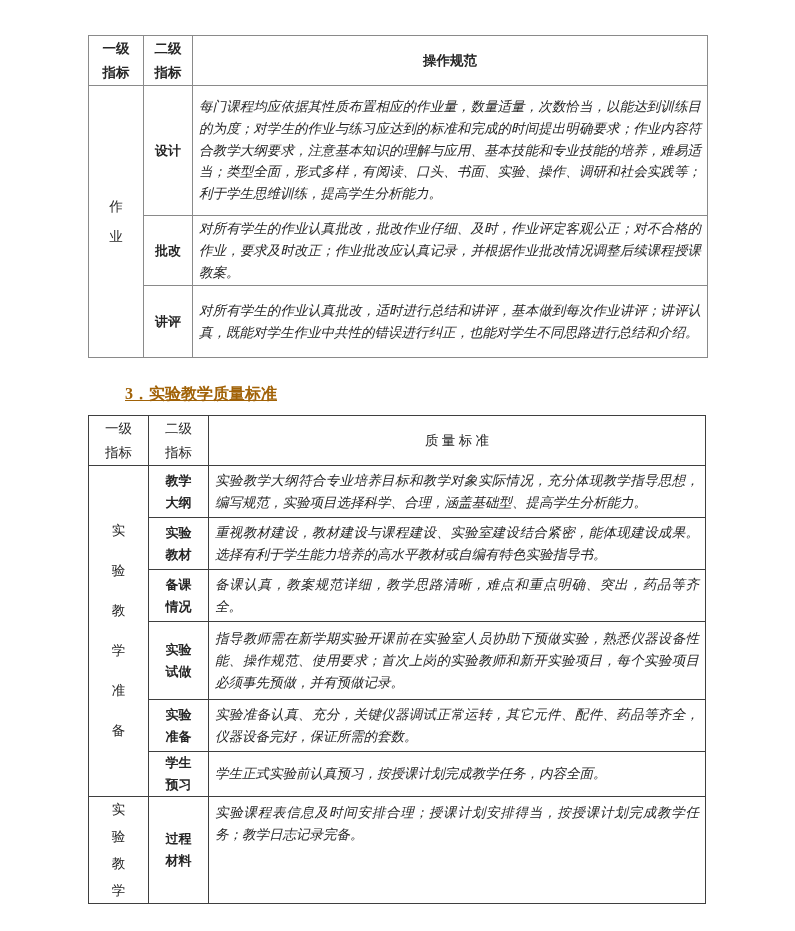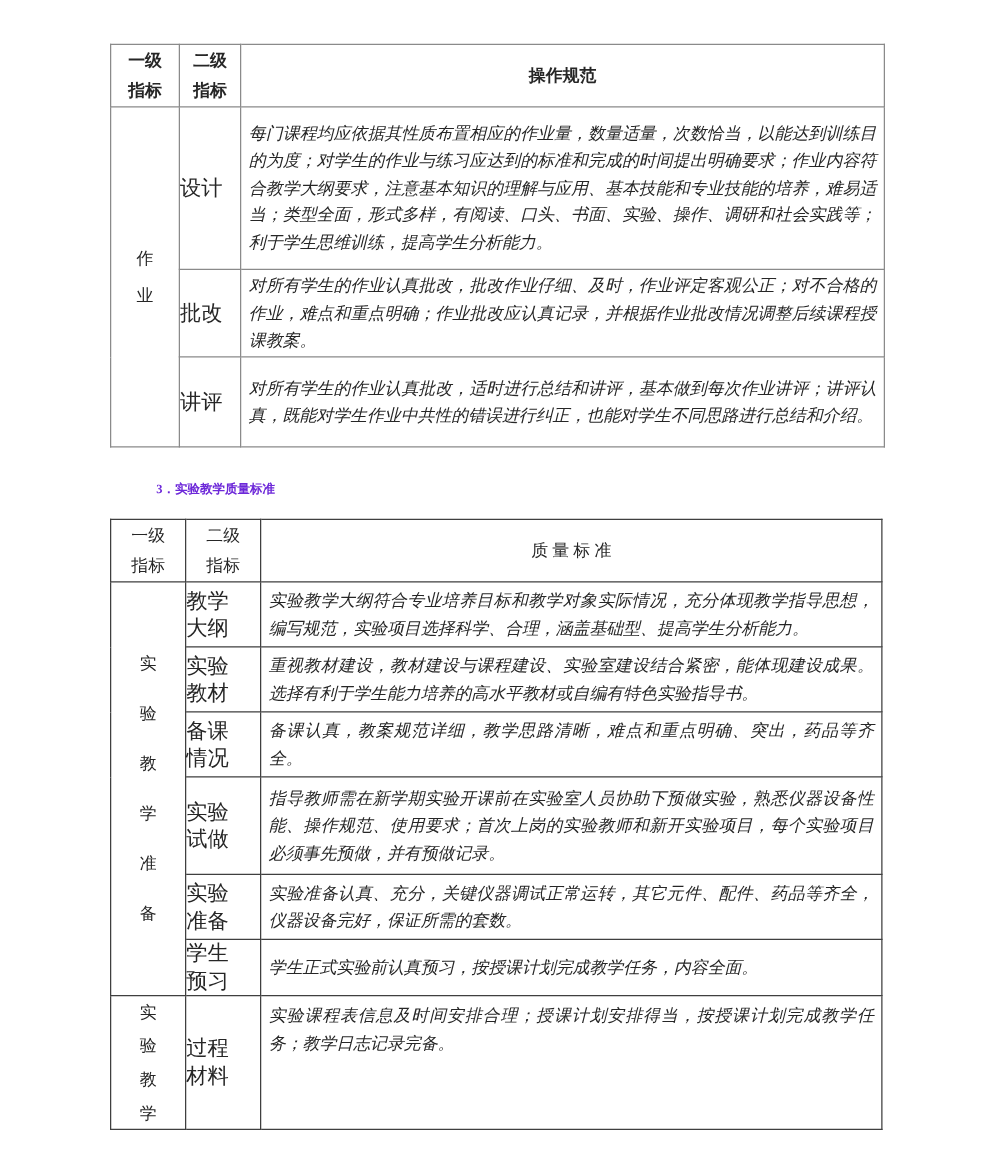--- a/index.html
+++ b/index.html
@@ -14,41 +14,42 @@
   .t1{left:88px;top:35px;width:619px;}
   .t1 td{border-color:#8a8a8a;}
   
   .t2{left:88px;top:415px;width:617px;}
   .t2 td{border-color:#3f3f3f;}
 
   .hcell{text-align:center;font-size:13.5px;line-height:24px;}
   .t1 .hcell{font-weight:bold;}
   .t2 .hcell{font-weight:normal;}
 
-  .lvl2{text-align:left;font-size:17px;line-height:22px;}
+  .lvl2{text-align:center;font-size:13px;line-height:22px;font-weight:bold;}
   .vcell{text-align:center;}
   .vwrap{display:flex;flex-direction:column;align-items:center;justify-content:center;
          font-size:13.5px;line-height:14px;}
   .gap16{gap:16px;}
   .gap26{gap:26px;}
   .gap13{gap:13px;}
 
   .content{vertical-align:middle;}
   .content p{
     margin:0;padding:2px 6px;font-size:13.5px;line-height:21.8px;
     text-align:justify;text-justify:inter-ideograph;font-style:italic;
   }
   .t2 .content p{line-height:22px;}
   .toppad{vertical-align:top;}
   .toppad p{padding-top:5px;}
 
   .heading{
     position:absolute;left:125px;top:384px;
-    font-size:10px;font-weight:bold;color:#6d28d9;
+    font-size:16px;font-weight:bold;color:#a16207;
     font-family:"Liberation Serif","DejaVu Serif",serif;
+    text-decoration:underline;
   }
 </style>
 </head>
 <body>
 
 <table class="t1">
   <colgroup>
       <col style="width:55px">
       <col style="width:49px">
       <col style="width:515px">
@@ -73,21 +74,21 @@
       </div>
     </td>
     <td class="lvl2">设计</td>
     <td class="content">
       <p>每门课程均应依据其性质布置相应的作业量，数量适量，次数恰当，以能达到训练目的为度；对学生的作业与练习应达到的标准和完成的时间提出明确要求；作业内容符合教学大纲要求，注意基本知识的理解与应用、基本技能和专业技能的培养，难易适当；类型全面，形式多样，有阅读、口头、书面、实验、操作、调研和社会实践等；利于学生思维训练，提高学生分析能力。</p>
     </td>
   </tr>
   <tr style="height:70px">
     <td class="lvl2">批改</td>
     <td class="content">
-      <p>对所有学生的作业认真批改，批改作业仔细、及时，作业评定客观公正；对不合格的作业，难点和重点明确；作业批改应认真记录，并根据作业批改情况调整后续课程授课教案。</p>
+      <p>对所有学生的作业认真批改，批改作业仔细、及时，作业评定客观公正；对不合格的作业，要求及时改正；作业批改应认真记录，并根据作业批改情况调整后续课程授课教案。</p>
     </td>
   </tr>
   <tr style="height:72px">
     <td class="lvl2">讲评</td>
     <td class="content">
       <p>对所有学生的作业认真批改，适时进行总结和讲评，基本做到每次作业讲评；讲评认真，既能对学生作业中共性的错误进行纠正，也能对学生不同思路进行总结和介绍。</p>
     </td>
   </tr>
 </tbody>
   </table>

